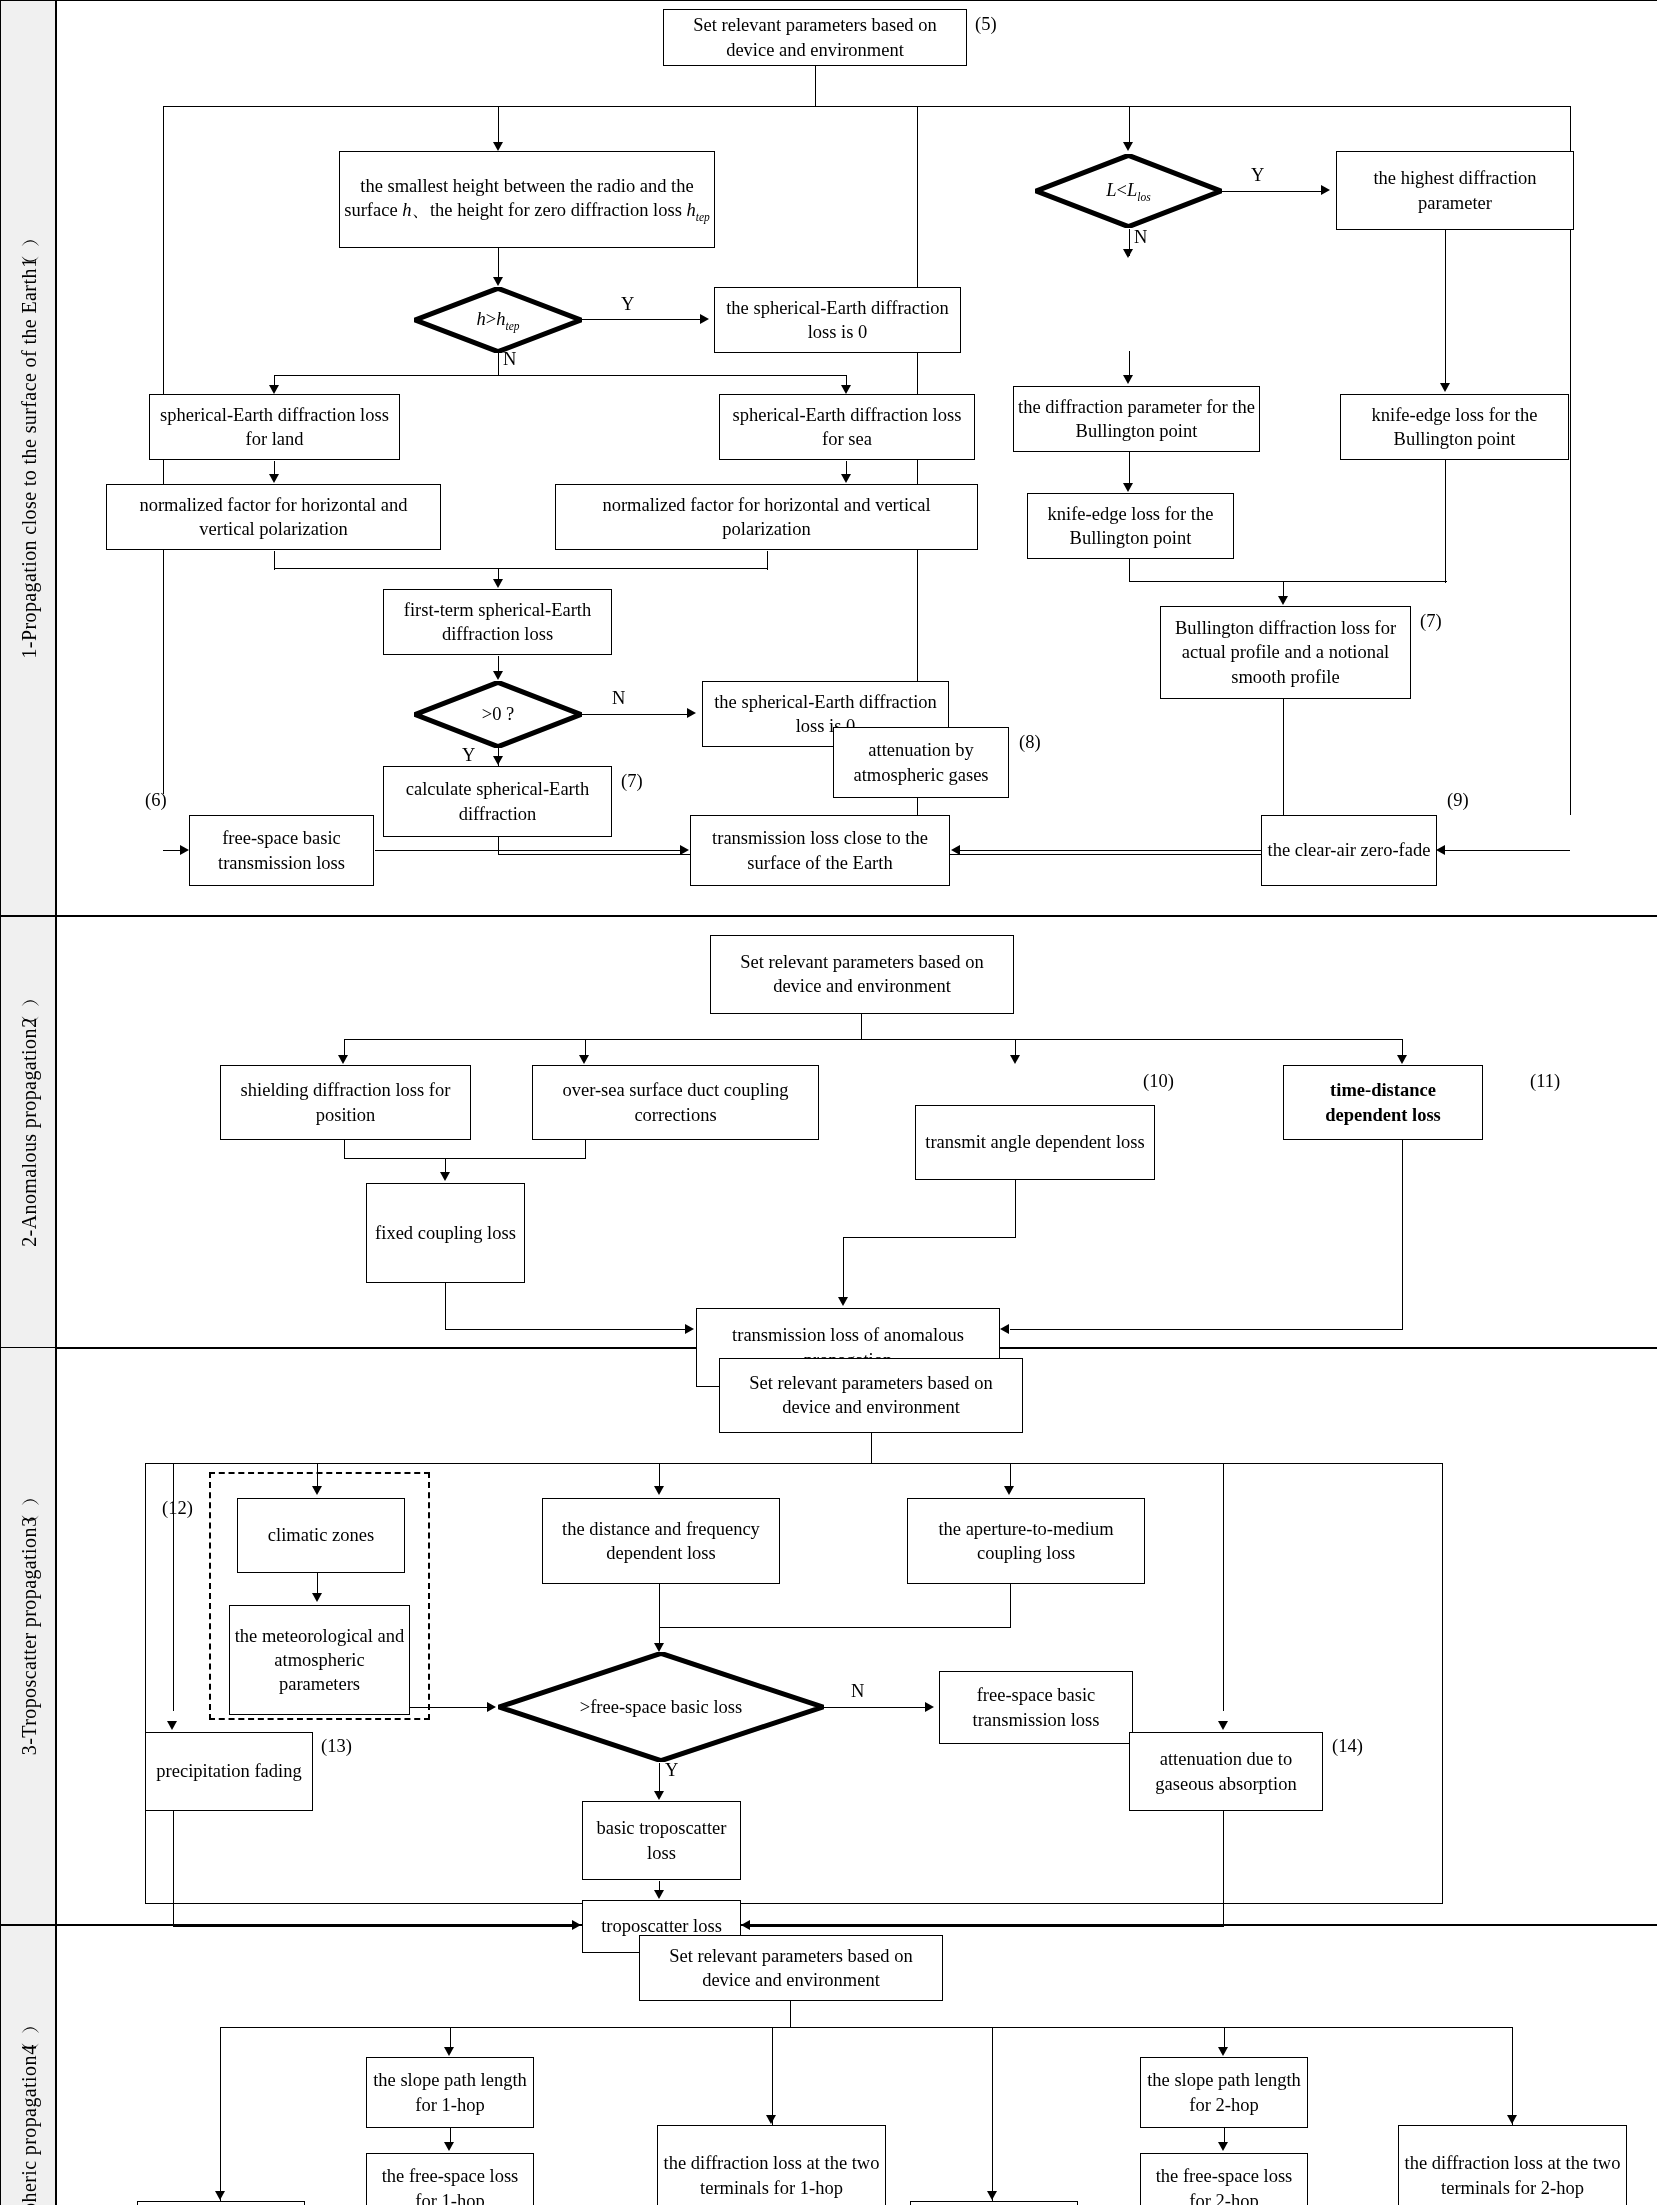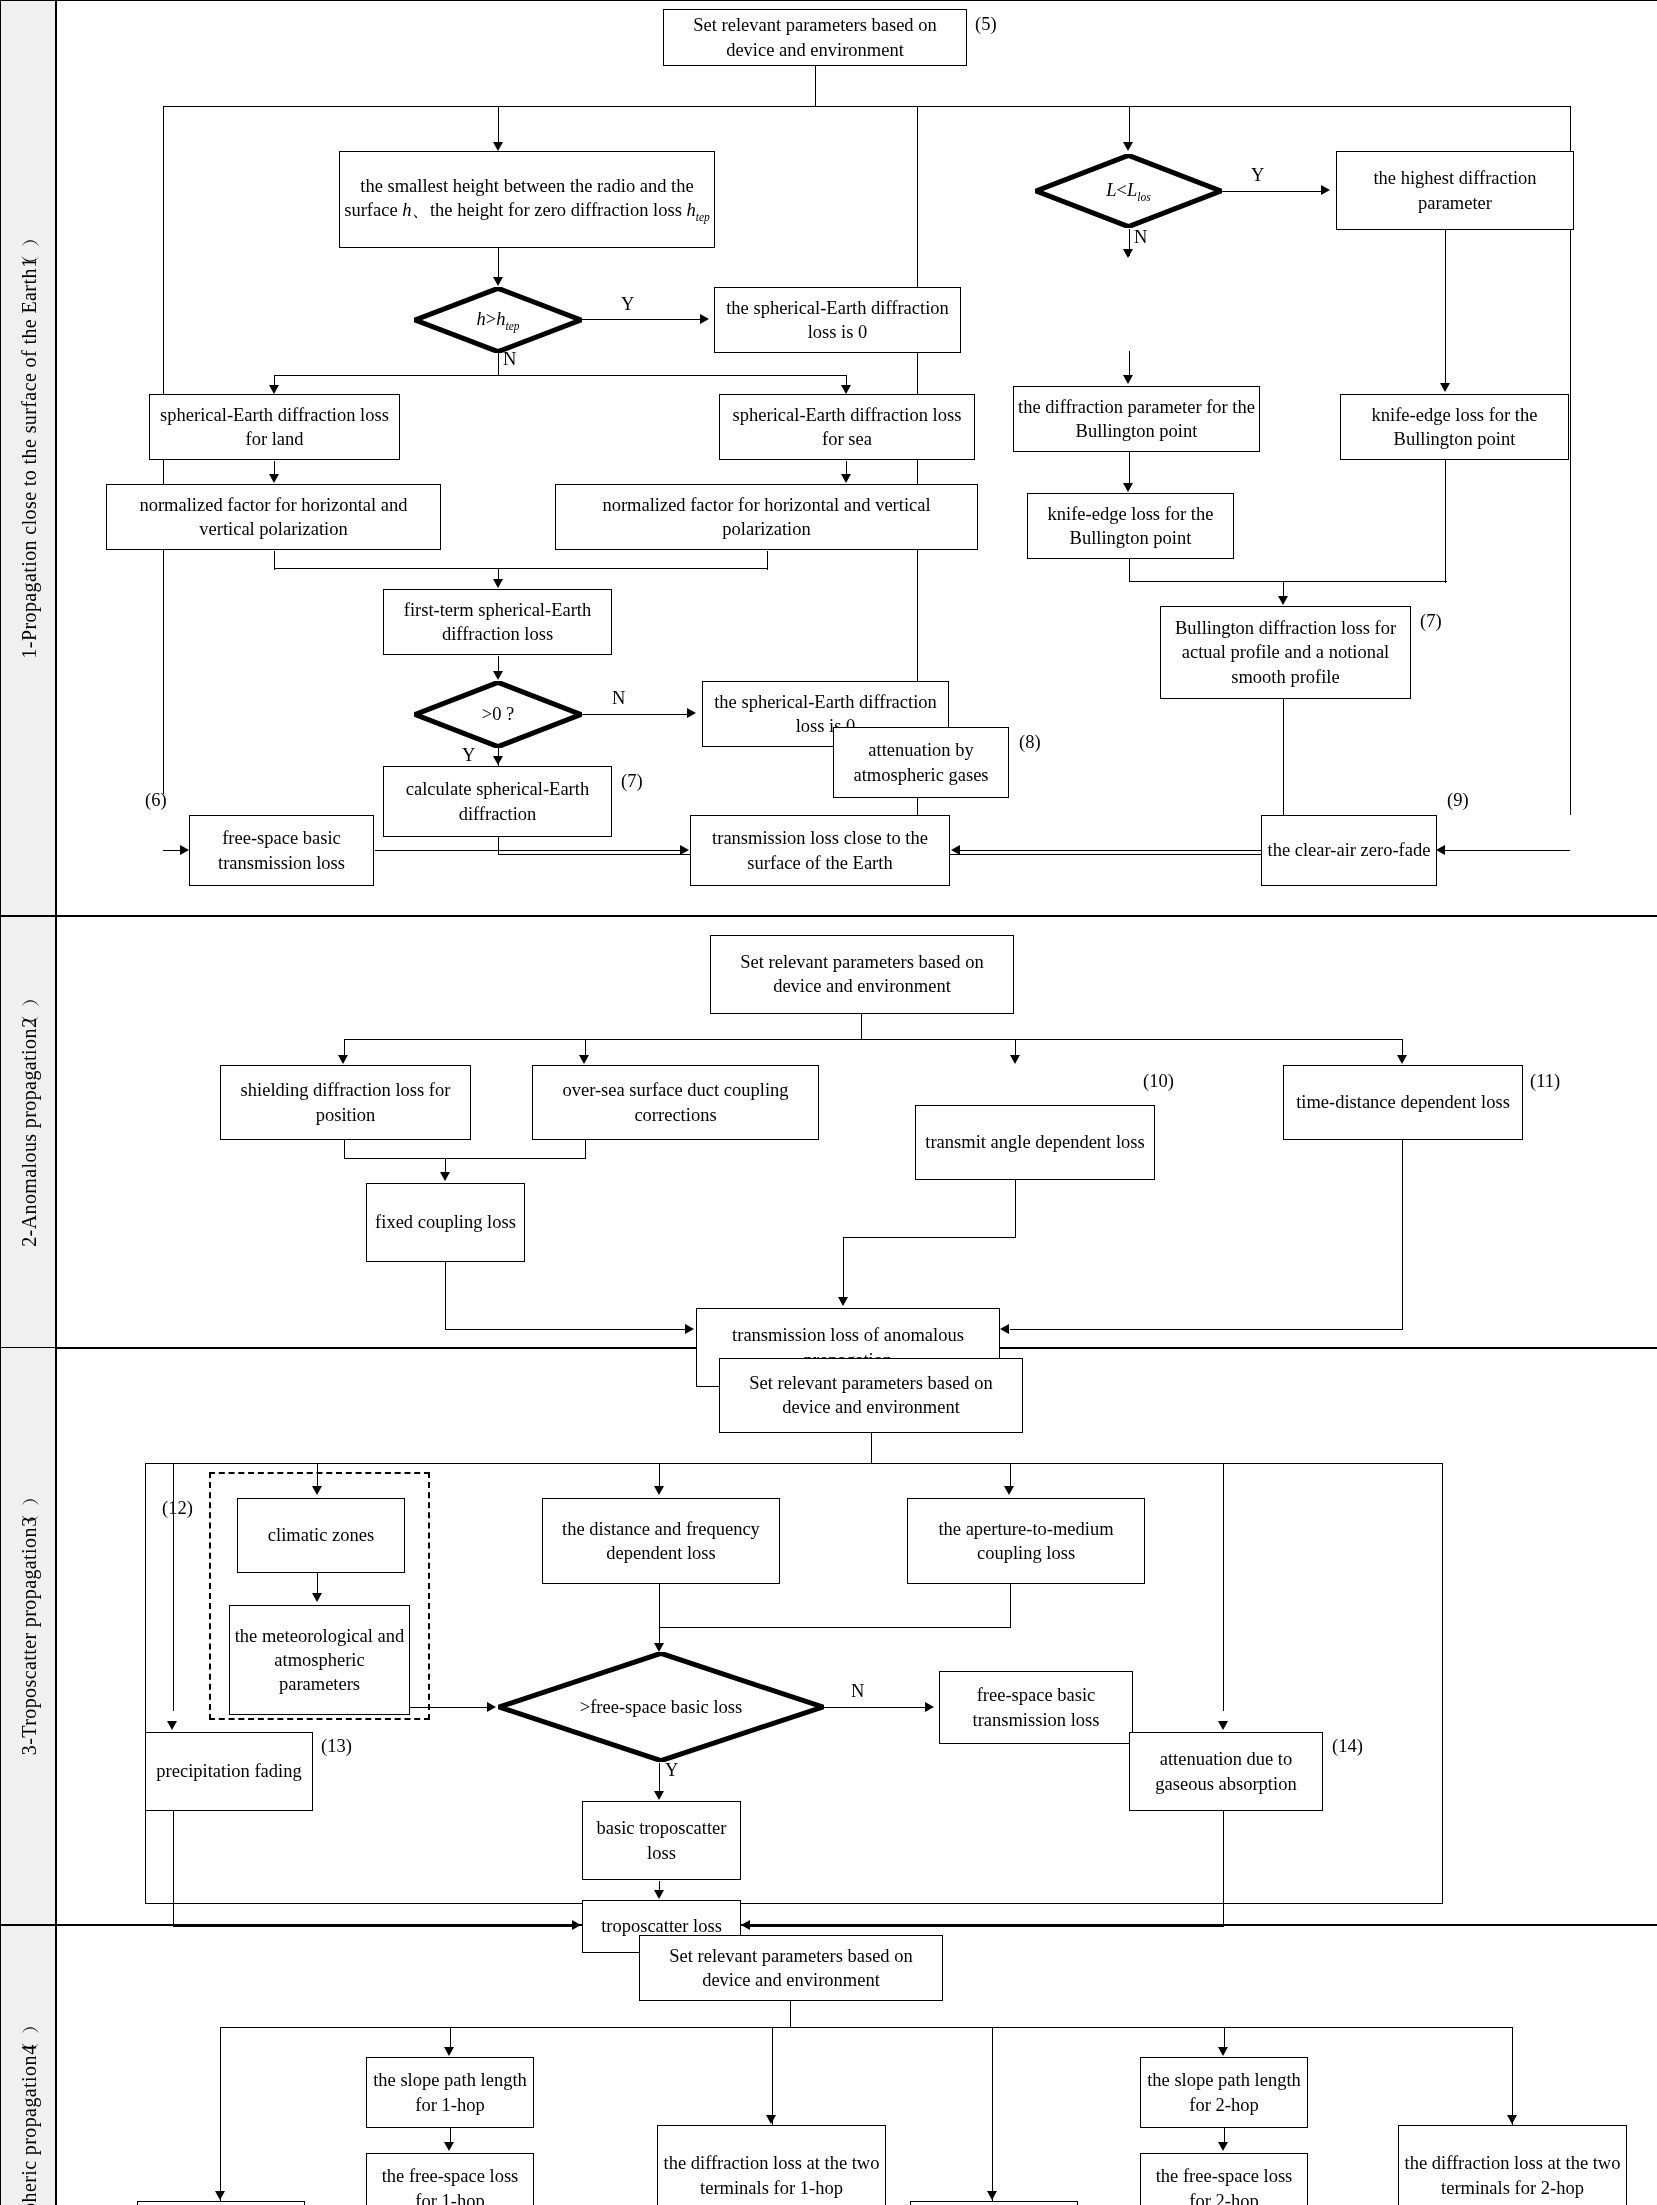--- a/index.html
+++ b/index.html
@@ -234,29 +234,29 @@
       <div class="ah d" style="left:522px;top:138px;"></div>
       <div class="ln lnv" style="left:958px;top:122px;height:19.4px;"></div>
       <div class="ah d" style="left:953px;top:138px;"></div>
       <div class="ln lnv" style="left:1345px;top:122px;height:19.4px;"></div>
       <div class="ah d" style="left:1340px;top:138px;"></div>
 
       <div class="bx" style="left:163px;top:148px;width:251px;height:75px;">shielding diffraction loss for position</div>
       <div class="bx" style="left:475px;top:148px;width:287px;height:75px;">over-sea surface duct coupling corrections</div>
       <div class="bx" style="left:858px;top:148px;width:240px;height:75px;margin-top:40px;">transmit angle dependent loss</div>
       <div class="tag" style="left:1086px;top:154px;">(10)</div>
-      <div class="bx" style="left:1226px;top:148px;width:240px;height:75px;">time-distance dependent loss</div>
+      <div class="bx" style="left:1226px;top:148px;width:200px;height:75px;font-weight:bold;">time-distance dependent loss</div>
       <div class="tag" style="left:1473px;top:154px;">(11)</div>
 
       <div class="ln lnv" style="left:287px;top:223px;height:18.5px;"></div>
       <div class="ln lnv" style="left:528px;top:223px;height:18.5px;"></div>
       <div class="ln lnh" style="left:287px;top:241px;width:242px;"></div>
       <div class="ln lnv" style="left:388px;top:241px;height:17px;"></div>
       <div class="ah d" style="left:383px;top:255px;"></div>
-      <div class="bx" style="left:309px;top:266px;width:159px;height:79px;">fixed coupling loss</div>
+      <div class="bx" style="left:309px;top:266px;width:159px;height:100px;">fixed coupling loss</div>
 
       <div class="ln lnv" style="left:388px;top:345px;height:68px;"></div>
       <div class="ln lnh" style="left:388px;top:412px;width:242px;"></div>
       <div class="ah r" style="left:628px;top:407px;"></div>
 
       <div class="ln lnv" style="left:958px;top:223px;height:98px;"></div>
       <div class="ln lnh" style="left:786px;top:320px;width:173px;"></div>
       <div class="ln lnv" style="left:786px;top:320px;height:65px;"></div>
       <div class="ah d" style="left:781px;top:380px;"></div>
 

